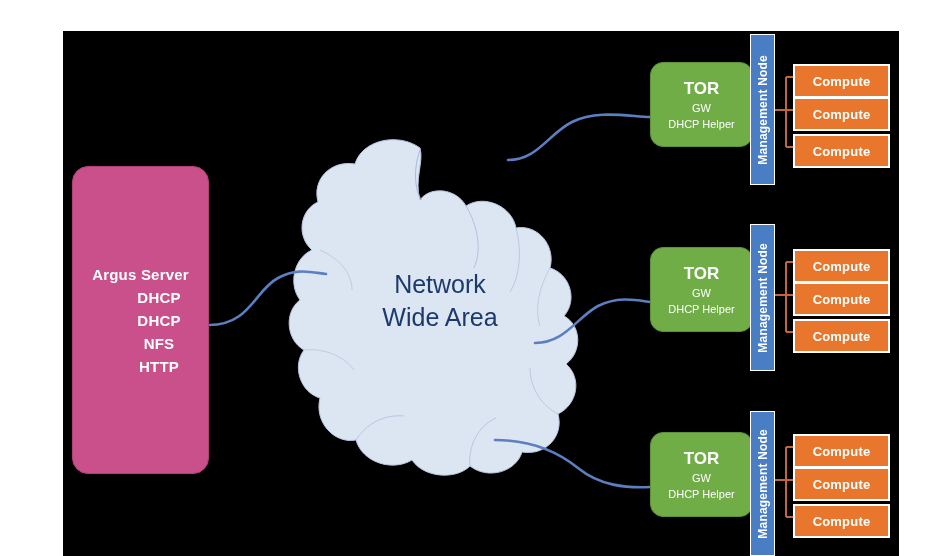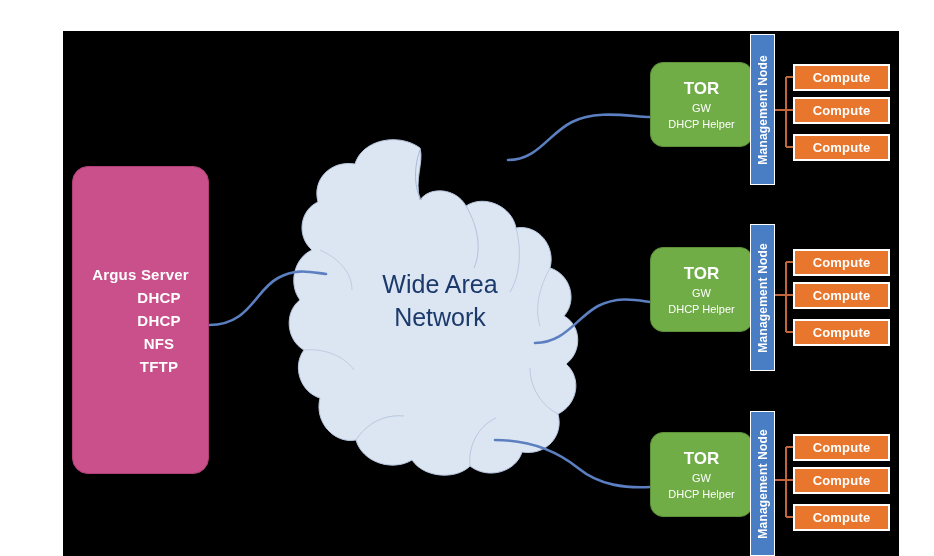--- a/index.html
+++ b/index.html
@@ -131,21 +131,21 @@
     letter-spacing: 0.2px;
   }
   .mgmt-1 { left: 750px; top: 34px;  height: 151px; }
   .mgmt-2 { left: 750px; top: 224px; height: 147px; }
   .mgmt-3 { left: 750px; top: 411px; height: 145px; }
 
   
   .compute {
     position: absolute;
     width: 97px;
-    height: 27px;
+    height: 34px;
     background: #e8772d;
     border: 2px solid #ffffff;
     box-sizing: border-box;
     display: flex;
     align-items: center;
     justify-content: center;
   }
   .compute-label {
     color: #ffffff;
     font-size: 13px;
@@ -225,26 +225,26 @@
       <line x1="786" y1="480" x2="793" y2="480" stroke="#c0663a" stroke-width="2"></line>
       <line x1="786" y1="517" x2="793" y2="517" stroke="#c0663a" stroke-width="2"></line>
     </g>
   </svg>
 
   <div class="argus-server">
     <div class="argus-title">Argus Server</div>
     <div class="argus-svc">DHCP</div>
     <div class="argus-svc">DHCP</div>
     <div class="argus-svc">NFS</div>
-    <div class="argus-svc">TFTP</div>
+    <div class="argus-svc">HTTP</div>
   </div>
 
   <div class="cloud-label">
+    <div>Network</div>
     <div>Wide Area</div>
-    <div>Network</div>
   </div>
 
   <div class="tor tor-1">
     <div class="tor-title">TOR</div>
     <div class="tor-sub">GW</div>
     <div class="tor-sub">DHCP Helper</div>
   </div>
   <div class="mgmt-node mgmt-1">
     <span class="mgmt-node-label">Management Node</span>
   </div>

